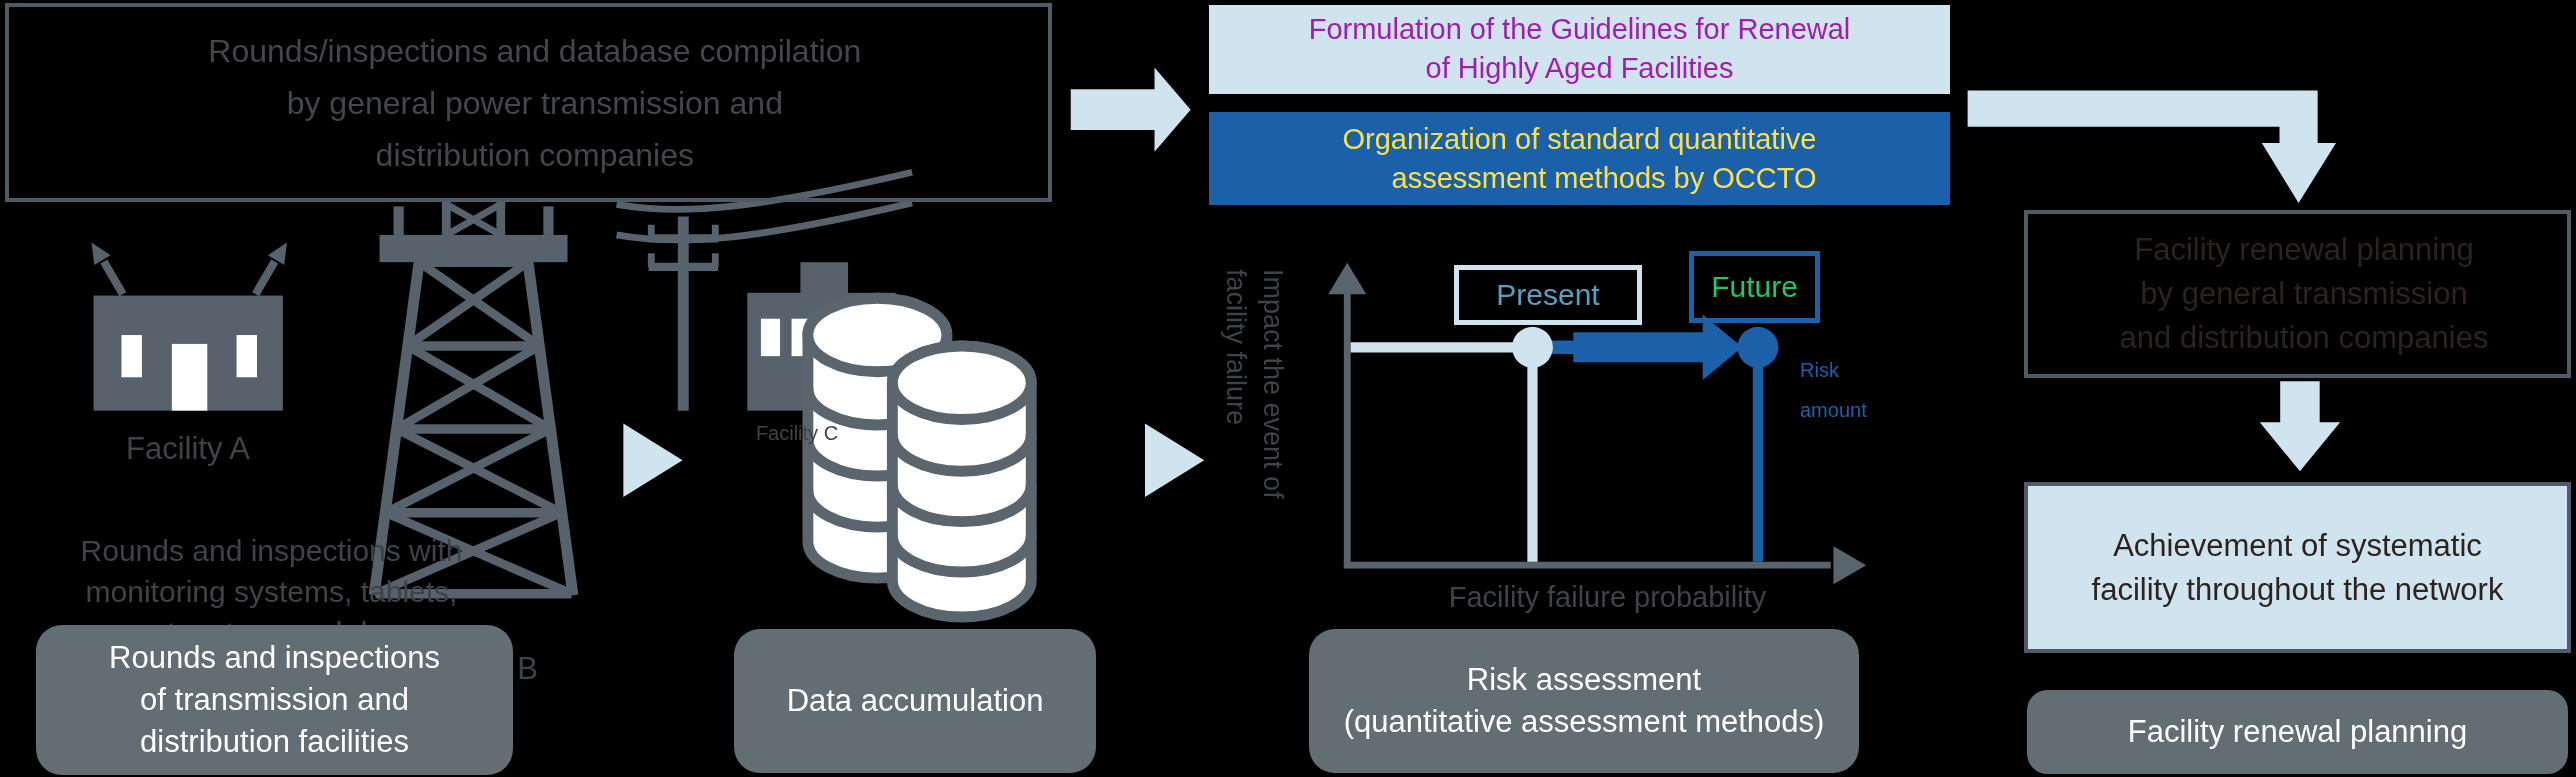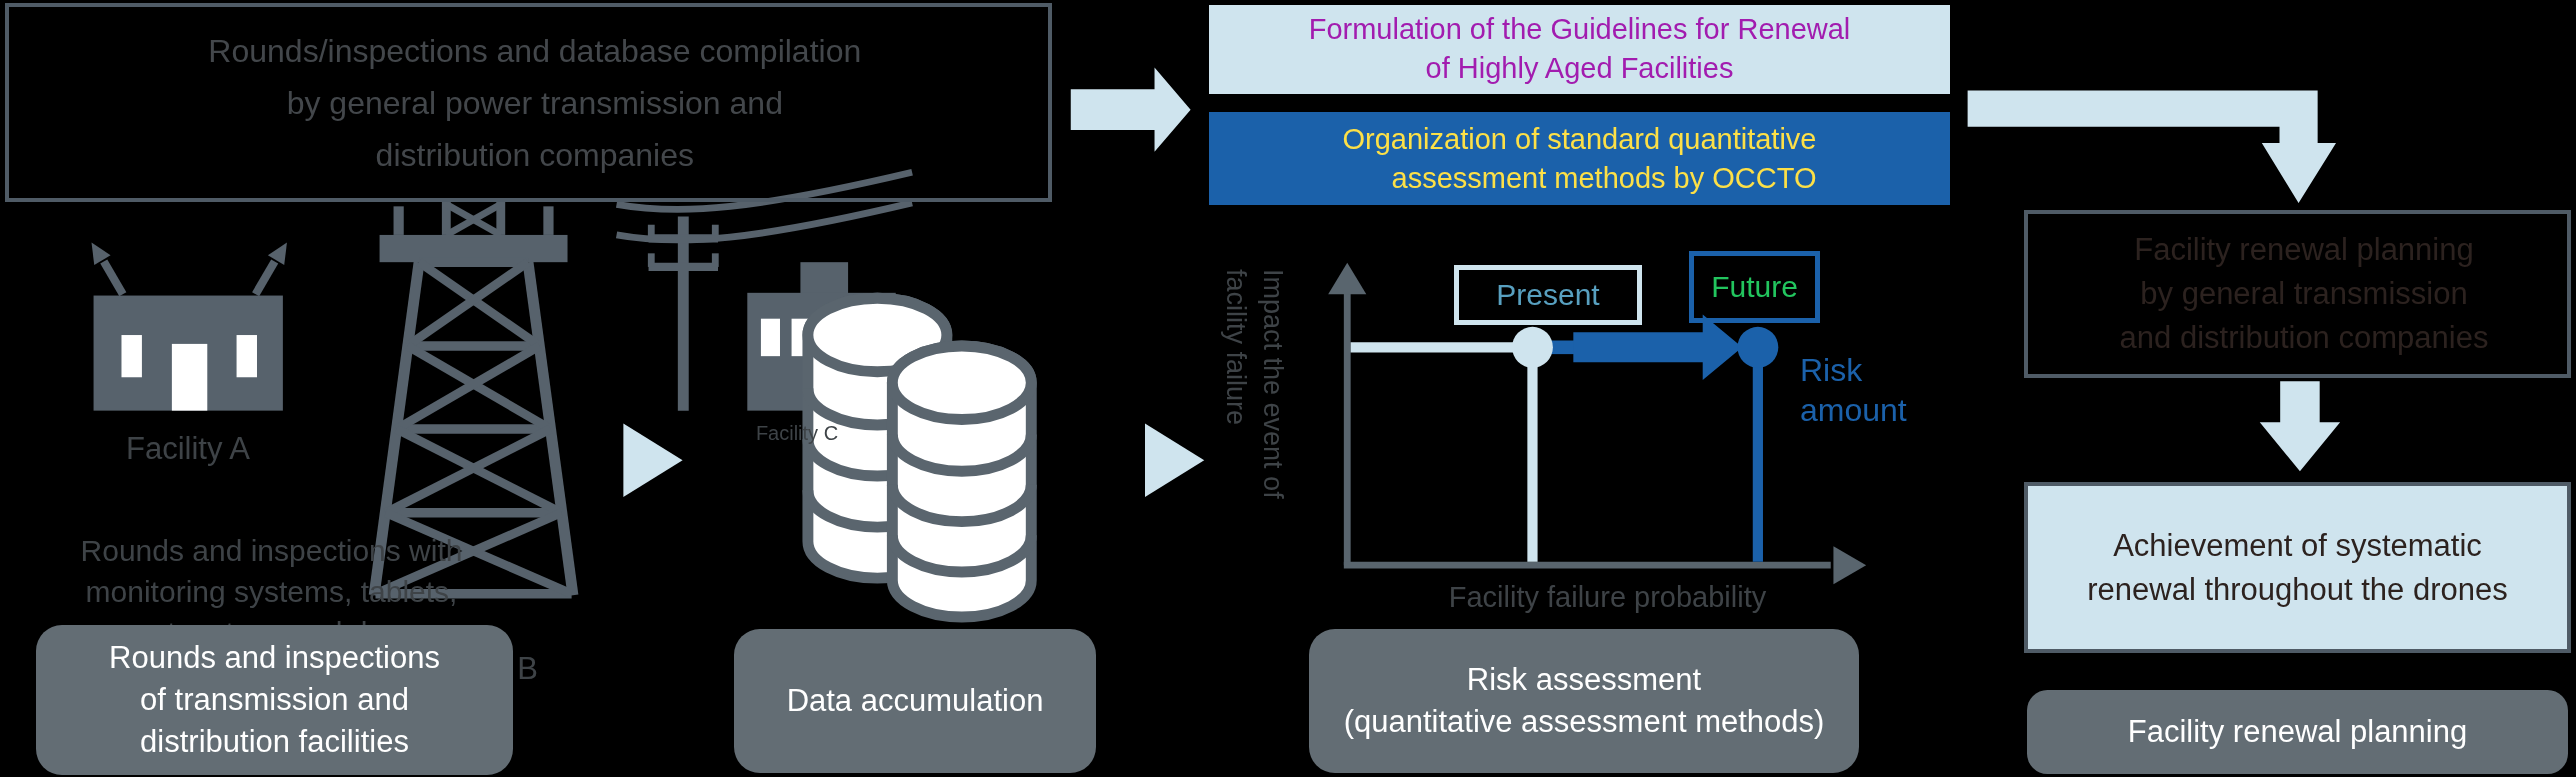--- a/index.html
+++ b/index.html
@@ -177,21 +177,21 @@
 (quantitative assessment methods)</span>
   </div>
 
   <div class="abs center" style="left:1454px;top:245px;width:188px;height:60px;border:5.4px solid #cfe4ee;color:#58a0c0;font-size:30px;margin-top:20px;">
     <span>Present</span>
   </div>
   <div class="abs center" style="left:1689px;top:251px;width:131px;height:72px;border:5.4px solid #1b61aa;color:#22c55e;font-size:30px;">
     <span>Future</span>
   </div>
 
-  <div class="abs pre" style="left:1800px;top:310px;width:204px;color:#1b61aa;font-size:32px;line-height:40px;text-align:left;">
+  <div class="abs pre" style="left:1800px;top:310px;width:204px;color:#1b61aa;font-size:20px;line-height:40px;text-align:left;">
     <span class="pre">Risk
 amount</span>
   </div>
 
   <div class="abs pre" style="left:1328px;top:269px;width:300px;height:76px;color:#3e4347;font-size:27px;line-height:37px;text-align:left;transform:rotate(90deg);transform-origin:0 0;">
     <span class="pre">Impact the event of
 facility failure</span>
   </div>
 
   <div class="abs center t-dim" style="left:1369px;top:578px;width:477px;height:38px;font-size:29px;">
@@ -199,21 +199,21 @@
   </div>
 
   <div class="abs outline-box center" style="left:2024px;top:210px;width:547px;height:168px;">
     <div class="pre t-darkbrown" style="font-size:31px;line-height:44px;">Facility renewal planning
 by general transmission
 and distribution companies</div>
   </div>
 
   <div class="abs center" style="left:2024px;top:482px;width:547px;height:171px;background:#cfe4ee;border:4.8px solid #4f5b66;">
     <div class="pre t-darkbrown" style="font-size:31px;line-height:44px;">Achievement of systematic
-renewal throughout the drones</div>
+facility throughout the network</div>
   </div>
 
   <div class="abs graybox center" style="left:2027px;top:690px;width:541px;height:84px;border-radius:20.4px;font-size:31px;">
     <span>Facility renewal planning</span>
   </div>
 
 </div>
 
 
 </body></html>

